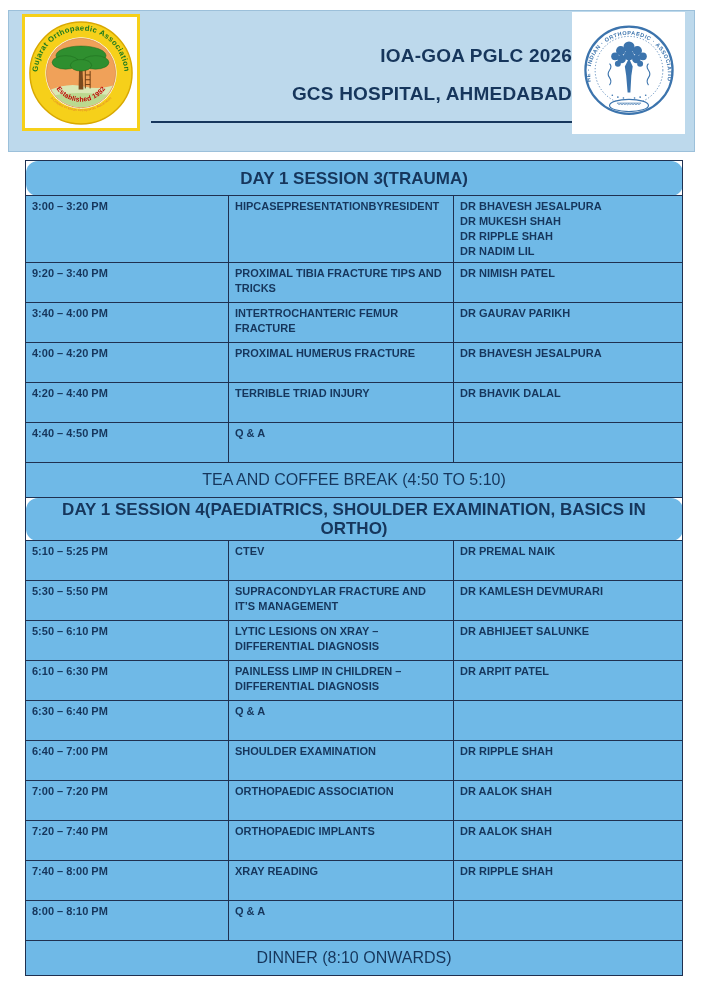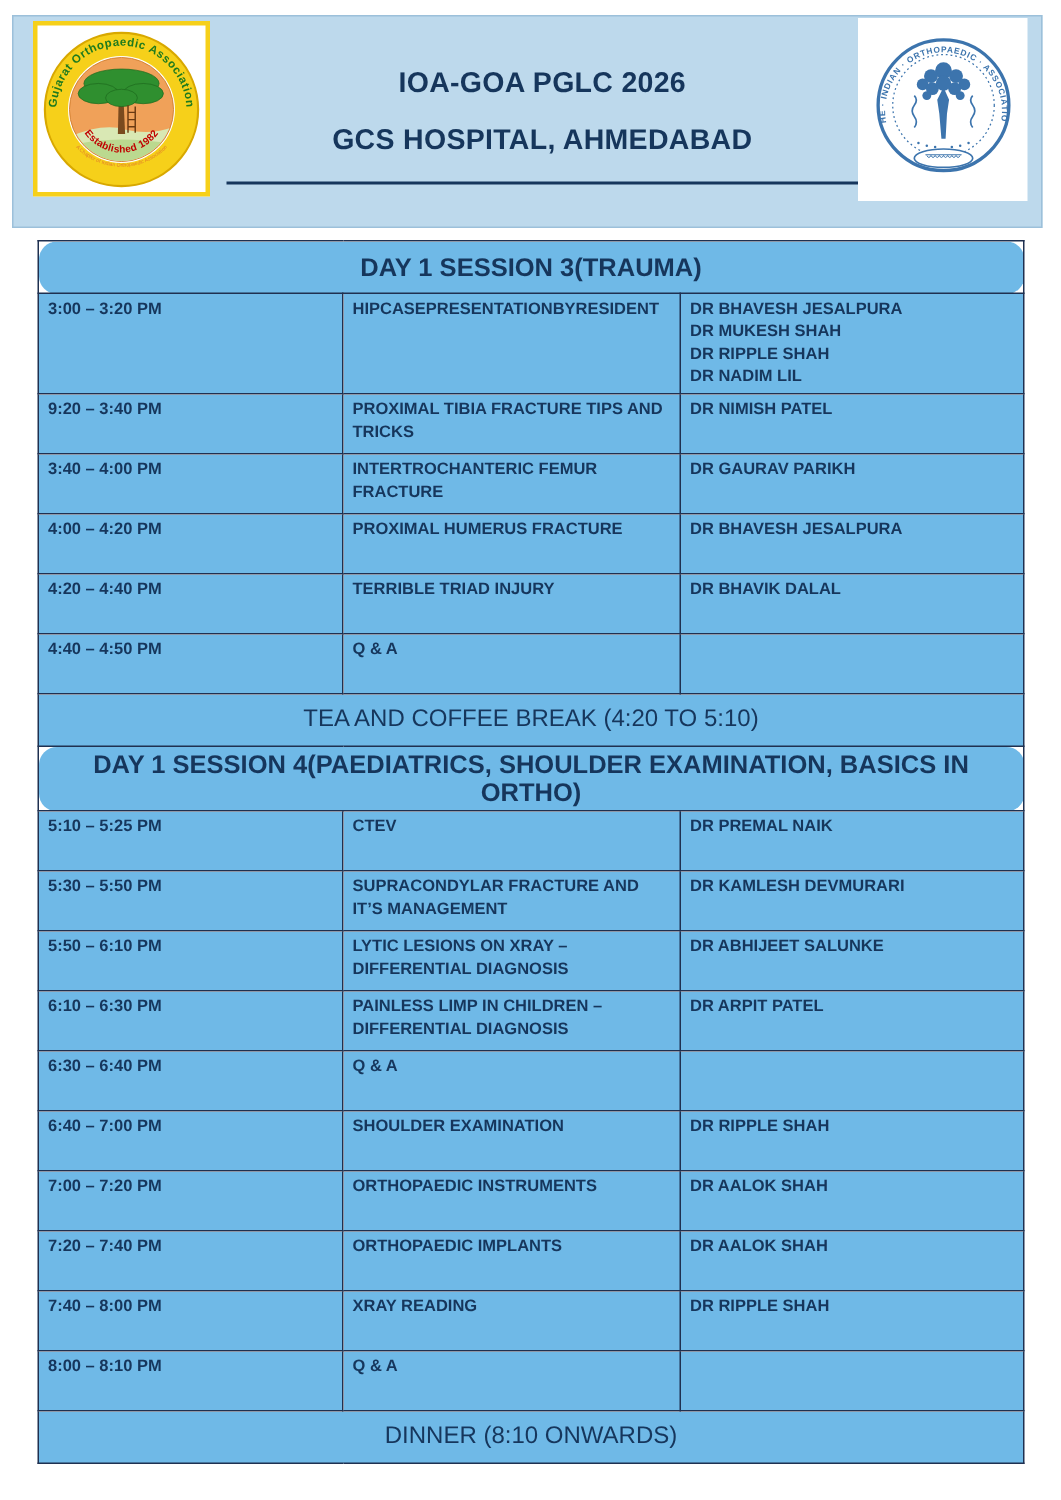--- a/index.html
+++ b/index.html
@@ -19,21 +19,21 @@
     background:#ffffff;border:3px solid var(--goa_ring_yellow,#F2C21C);
     box-sizing:border-box;display:flex;align-items:center;justify-content:center;
   }
   .logo-card-right{
     position:absolute;left:563px;top:1px;width:113px;height:122px;
     background:#ffffff;display:flex;align-items:center;justify-content:center;
   }
   .title-block{
     position:absolute;left:142px;top:12px;width:421px;height:98px;
     border-bottom:2px solid var(--text_navy,#16365C);
-    text-align:center;box-sizing:content-box;
+    text-align:right;box-sizing:content-box;
   }
   .title-line1{margin-top:22px;font-size:19px;font-weight:bold;letter-spacing:.2px;}
   .title-line2{margin-top:16px;font-size:19px;font-weight:bold;letter-spacing:.2px;}
   
   .schedule-table{
     position:absolute;left:25px;top:160px;width:657px;
     border-collapse:collapse;table-layout:fixed;
   }
   .schedule-table td{
     border:1px solid var(--border,#1F3050);
@@ -181,21 +181,21 @@
           <td class="cell time">4:20 – 4:40 PM</td>
           <td class="cell topic">TERRIBLE TRIAD INJURY</td>
           <td class="cell speaker">DR BHAVIK DALAL</td>
         </tr>
         <tr>
           <td class="cell time">4:40 – 4:50 PM</td>
           <td class="cell topic">Q &amp; A</td>
           <td class="cell speaker"></td>
         </tr>
         <tr>
-          <td colspan="3" class="break-cell">TEA AND COFFEE BREAK (4:20 TO 5:10)</td>
+          <td colspan="3" class="break-cell">TEA AND COFFEE BREAK (4:50 TO 5:10)</td>
         </tr>
         <tr>
           <td colspan="3" class="section-cell">DAY 1 SESSION 4(PAEDIATRICS, SHOULDER EXAMINATION, BASICS IN ORTHO)</td>
         </tr>
         <tr>
           <td class="cell time">5:10 – 5:25 PM</td>
           <td class="cell topic">CTEV</td>
           <td class="cell speaker">DR PREMAL NAIK</td>
         </tr>
         <tr>
@@ -218,21 +218,21 @@
           <td class="cell topic">Q &amp; A</td>
           <td class="cell speaker"></td>
         </tr>
         <tr>
           <td class="cell time">6:40 – 7:00 PM</td>
           <td class="cell topic">SHOULDER EXAMINATION</td>
           <td class="cell speaker">DR RIPPLE SHAH</td>
         </tr>
         <tr>
           <td class="cell time">7:00 – 7:20 PM</td>
-          <td class="cell topic">ORTHOPAEDIC INSTRUMENTS</td>
+          <td class="cell topic">ORTHOPAEDIC ASSOCIATION</td>
           <td class="cell speaker">DR AALOK SHAH</td>
         </tr>
         <tr>
           <td class="cell time">7:20 – 7:40 PM</td>
           <td class="cell topic">ORTHOPAEDIC IMPLANTS</td>
           <td class="cell speaker">DR AALOK SHAH</td>
         </tr>
         <tr>
           <td class="cell time">7:40 – 8:00 PM</td>
           <td class="cell topic">XRAY READING</td>

